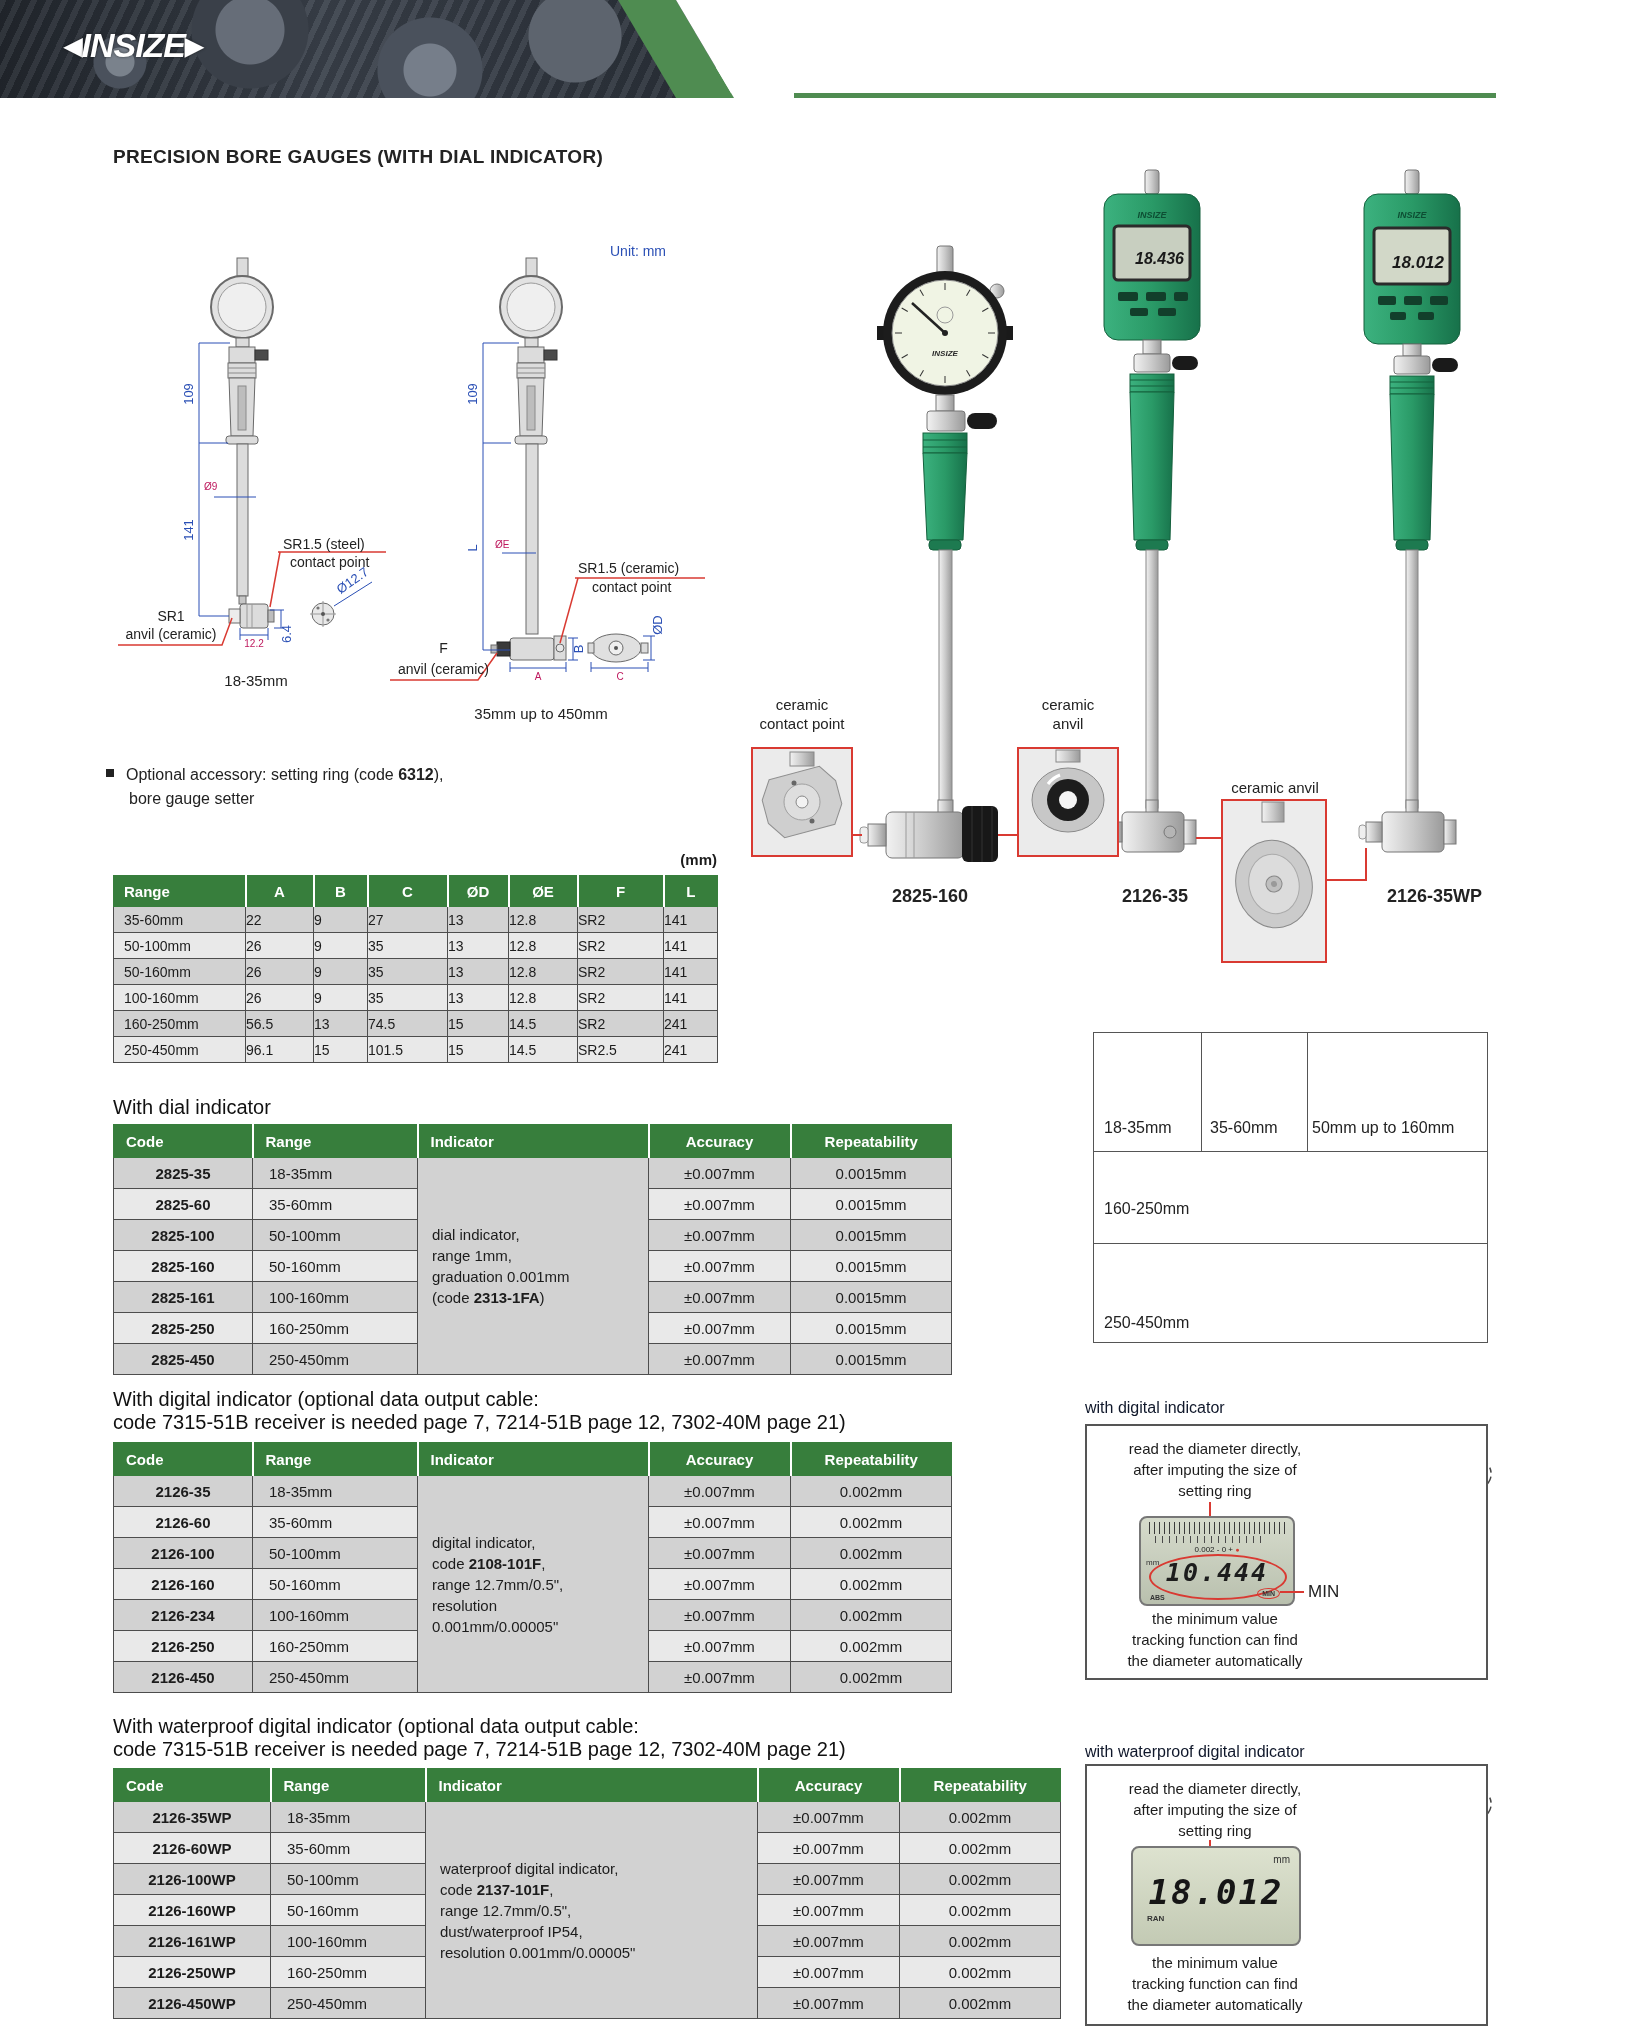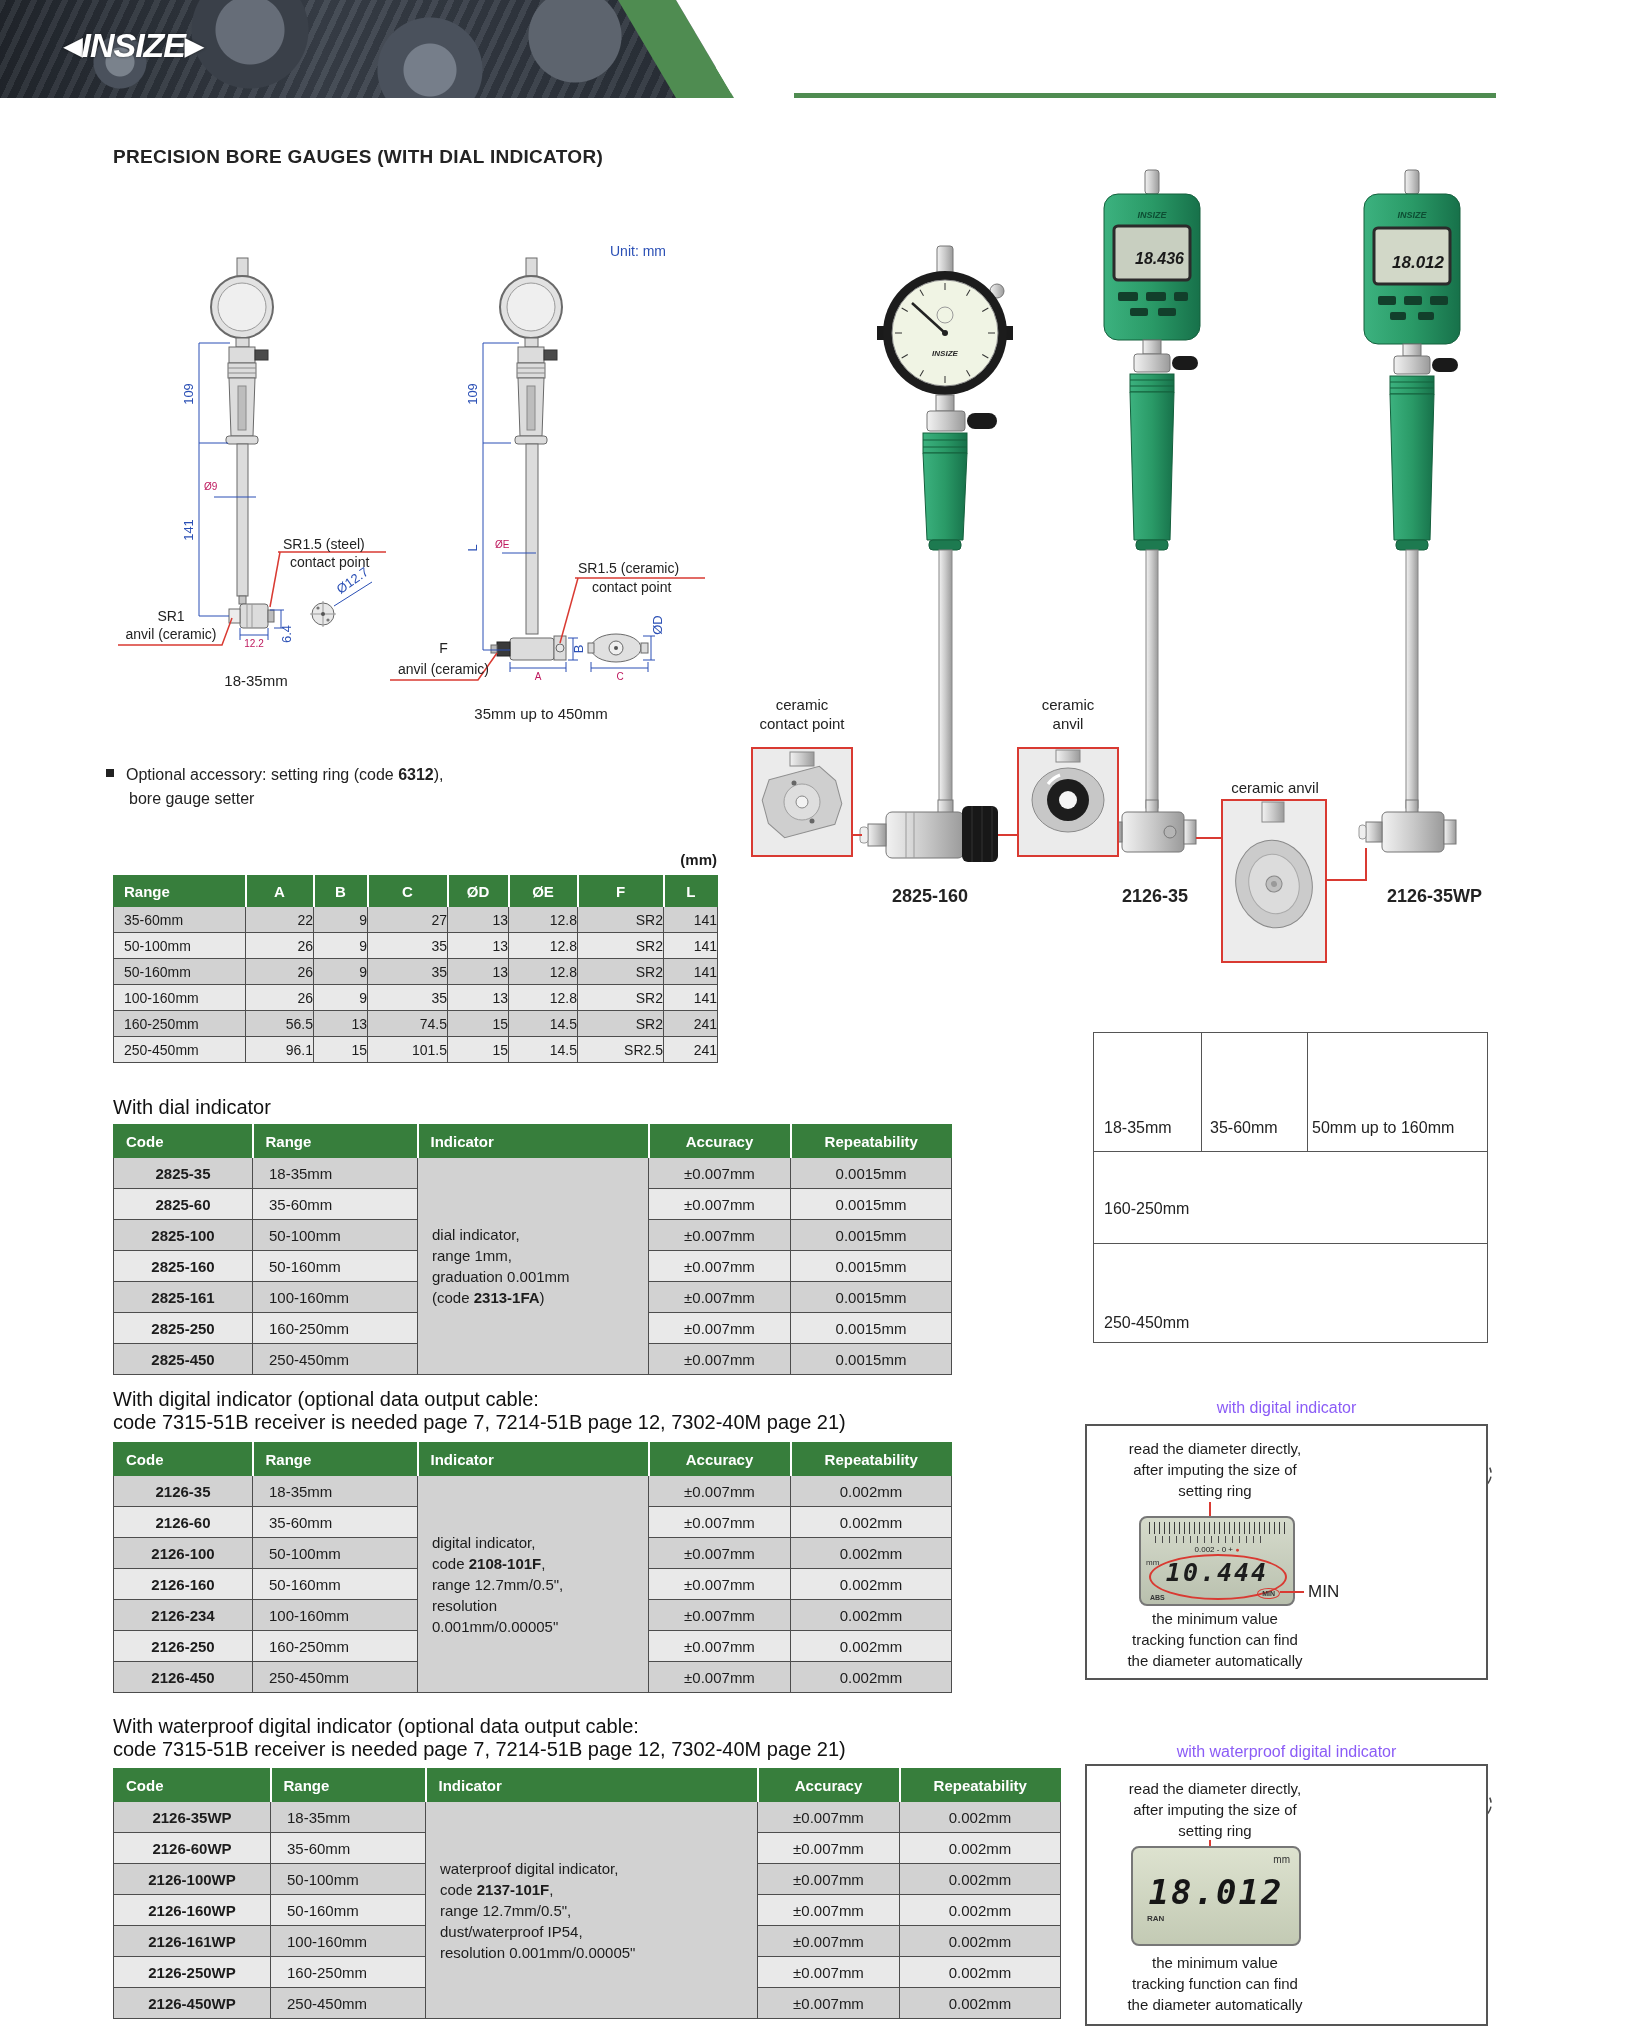--- a/index.html
+++ b/index.html
@@ -46,33 +46,33 @@
   table.pt td{border:1px solid #4d4d4d;font-size:15px;text-align:center;height:30px;padding:0;color:#1c1c1c}
   table.pt tr.o td{background:#d2d2d2}
   table.pt tr.e td{background:#e9e9e9}
   table.pt td.code{font-weight:bold}
   table.pt td.rng{text-align:left;padding-left:16px}
   table.pt td.ind{background:#d2d2d2;text-align:left;padding:0 6px 0 14px;line-height:1.4;vertical-align:middle}
   table.dt{border-collapse:collapse;table-layout:fixed;position:absolute;border:1px solid #4d4d4d}
   table.dt th{background:#377e3c;color:#fff;font-size:15px;font-weight:bold;height:30px;
       border:1px solid #377e3c;border-left:2px solid #fff;text-align:center;padding:0}
   table.dt th:first-child{border-left:1px solid #377e3c;text-align:left;padding-left:10px}
-  table.dt td{border:1px solid #4d4d4d;font-size:14px;text-align:right;height:25px;padding:0}
+  table.dt td{border:1px solid #4d4d4d;font-size:14px;text-align:left;height:25px;padding:0}
   table.dt td.rng{text-align:left;padding-left:10px}
   table.dt tr.o td{background:#d2d2d2}
   table.dt tr.e td{background:#e9e9e9}
   
   #szgrid{position:absolute;left:1093px;top:1032px;width:393px;height:309px;border:1px solid #555;background:#fff}
   #szgrid .v1{position:absolute;left:107px;top:0;width:1px;height:118px;background:#555}
   #szgrid .v2{position:absolute;left:213px;top:0;width:1px;height:118px;background:#555}
   #szgrid .h1{position:absolute;left:0;top:118px;width:100%;height:1px;background:#555}
   #szgrid .h2l{position:absolute;left:0;top:210px;width:100%;height:1px;background:#555}
   .gl{position:absolute;font-size:16px;color:#222;white-space:nowrap}
   
-  .ptitle{position:absolute;font-size:16px;color:#8b5cf6;text-align:center}
+  .ptitle{position:absolute;font-size:16px;color:#0f172a;}
   .pbox{position:absolute;border:2px solid #555;background:#fff}
   .ptext{position:absolute;font-size:15px;line-height:21px;text-align:center;color:#1c1c1c}
   .redv{position:absolute;width:2px;background:#d93a32}
   .redh{position:absolute;height:2px;background:#d93a32}
   .minlab{position:absolute;font-size:17px;color:#222}
   
   .lcd1{position:absolute;left:1139px;top:1516px;width:152px;height:86px;border:2px solid #777;border-radius:8px;
         background:linear-gradient(180deg,#d6dbcc,#b9c0ae);overflow:hidden}
   .lcd1 .ticks{position:absolute;left:8px;top:4px;right:8px;height:12px;
         background:repeating-linear-gradient(90deg,#3a3a3a 0 1px,rgba(0,0,0,0) 1px 5px)}

